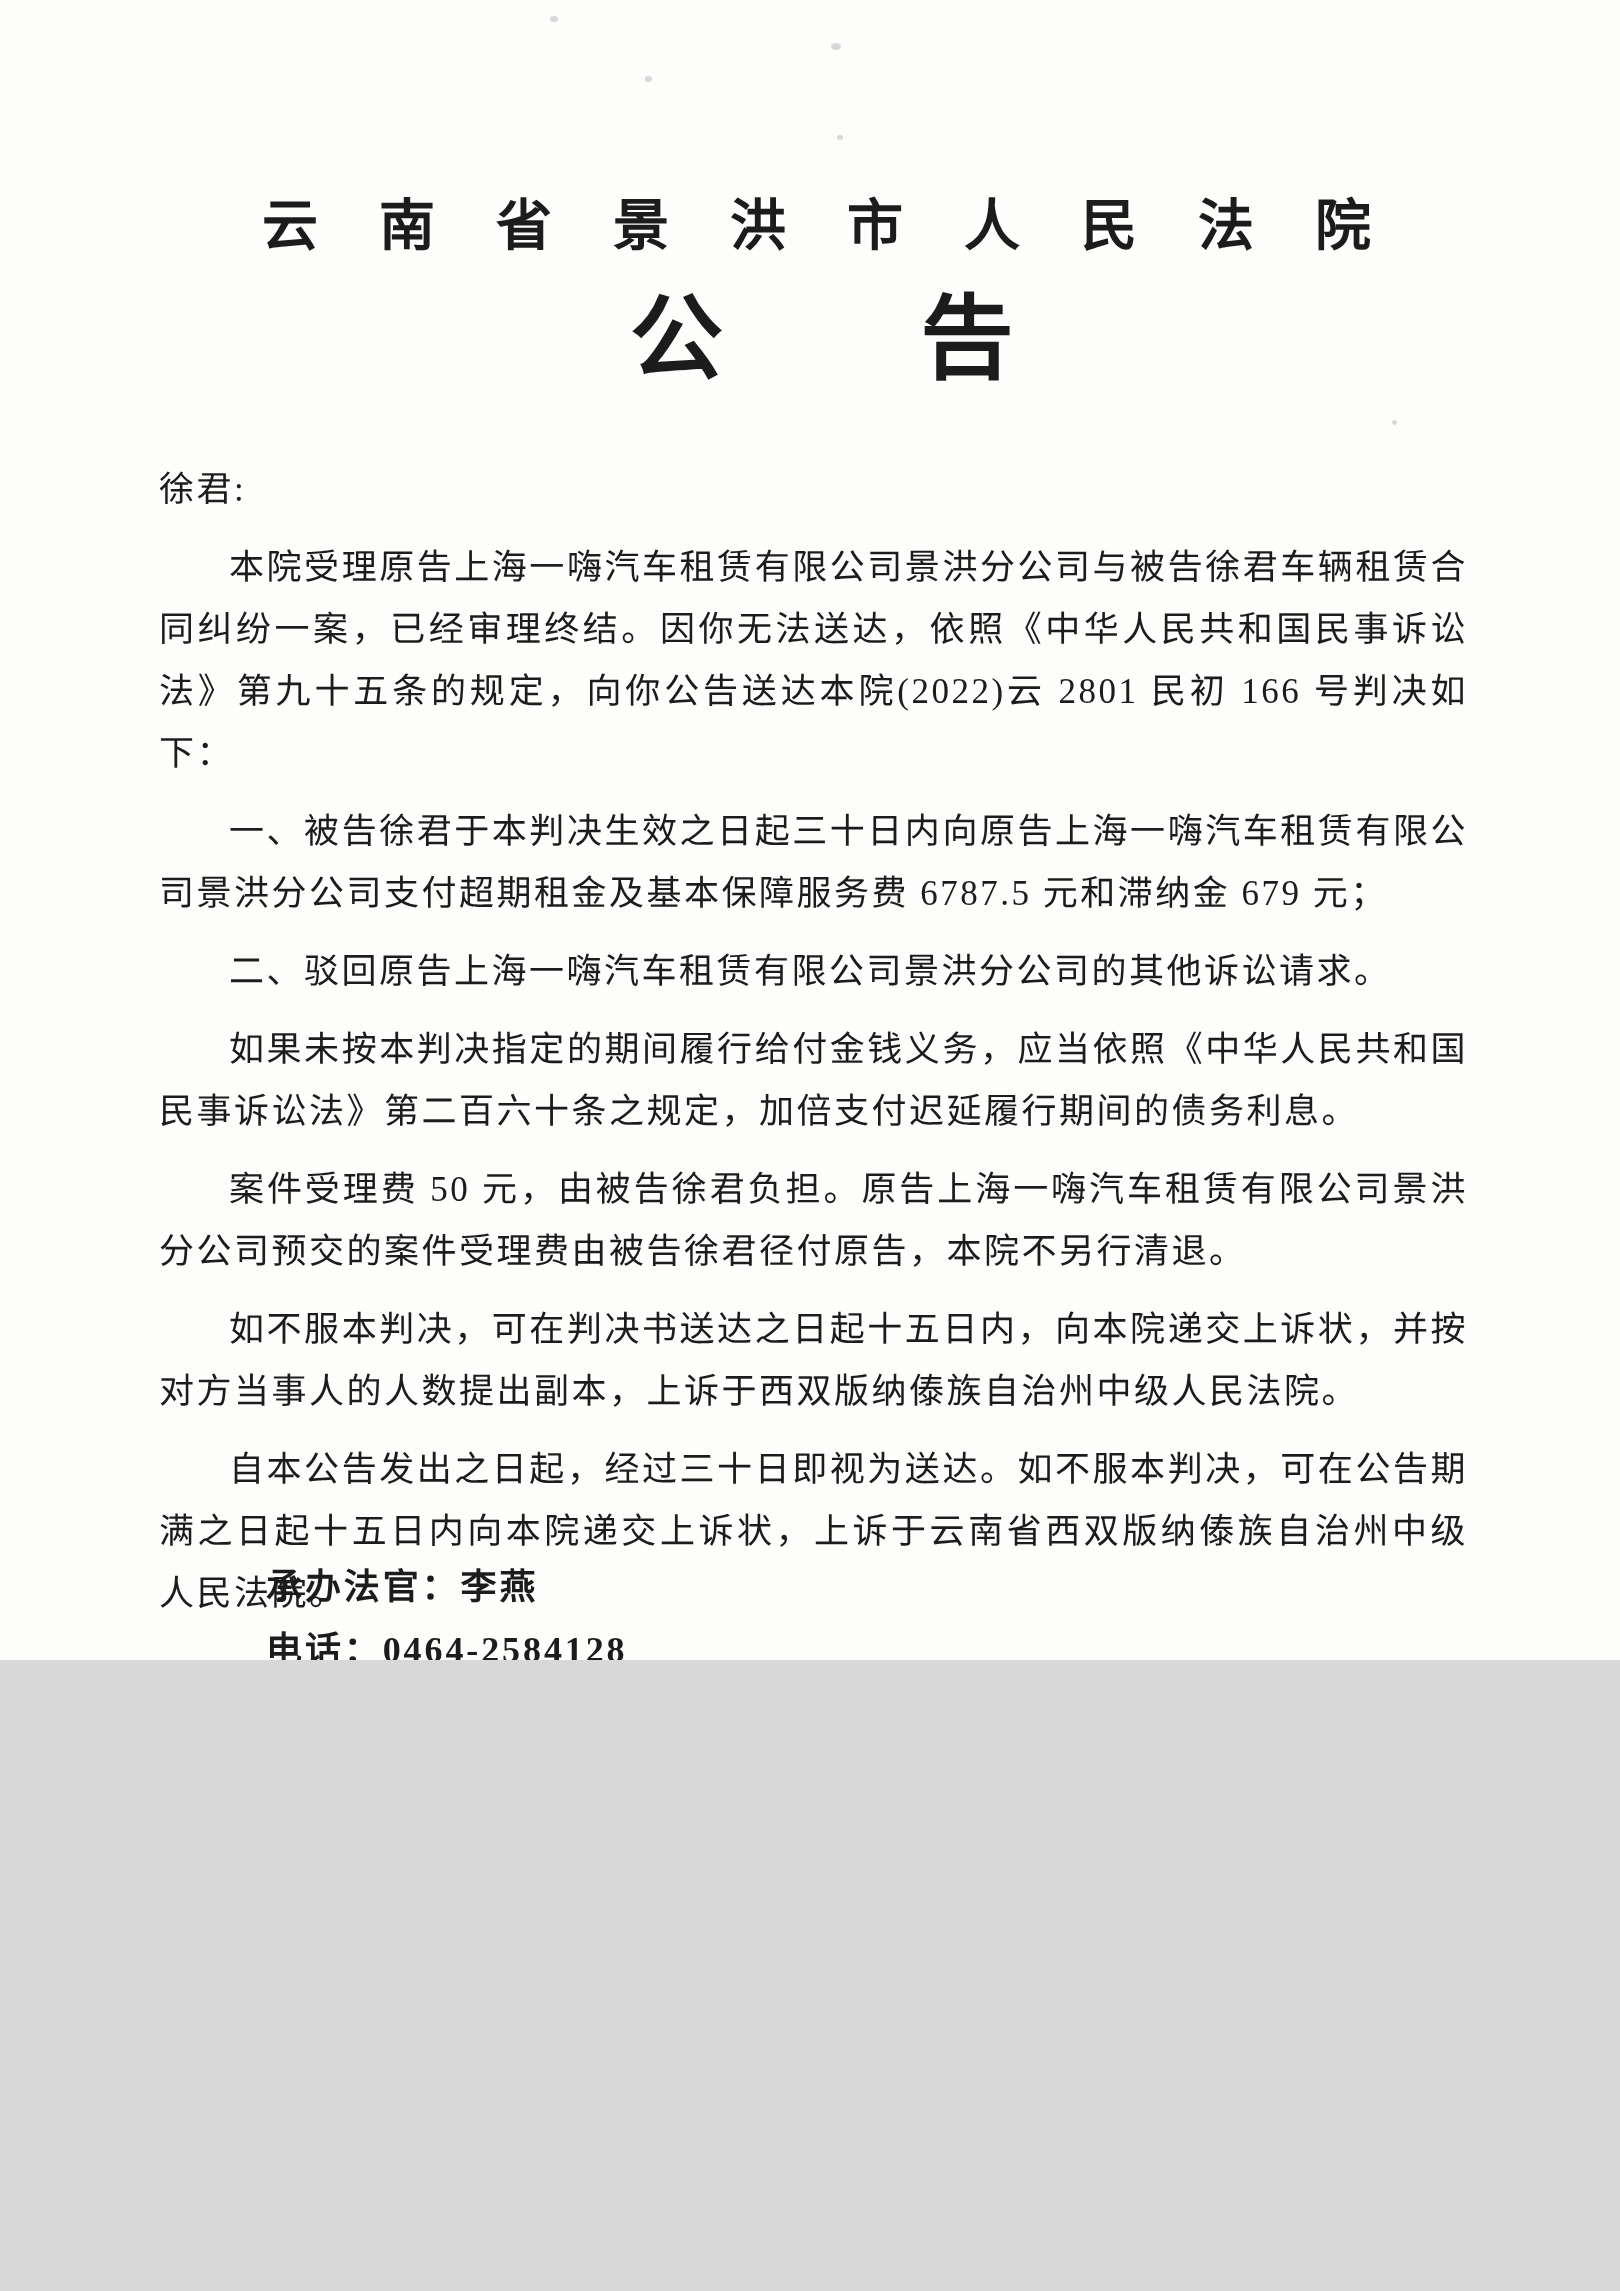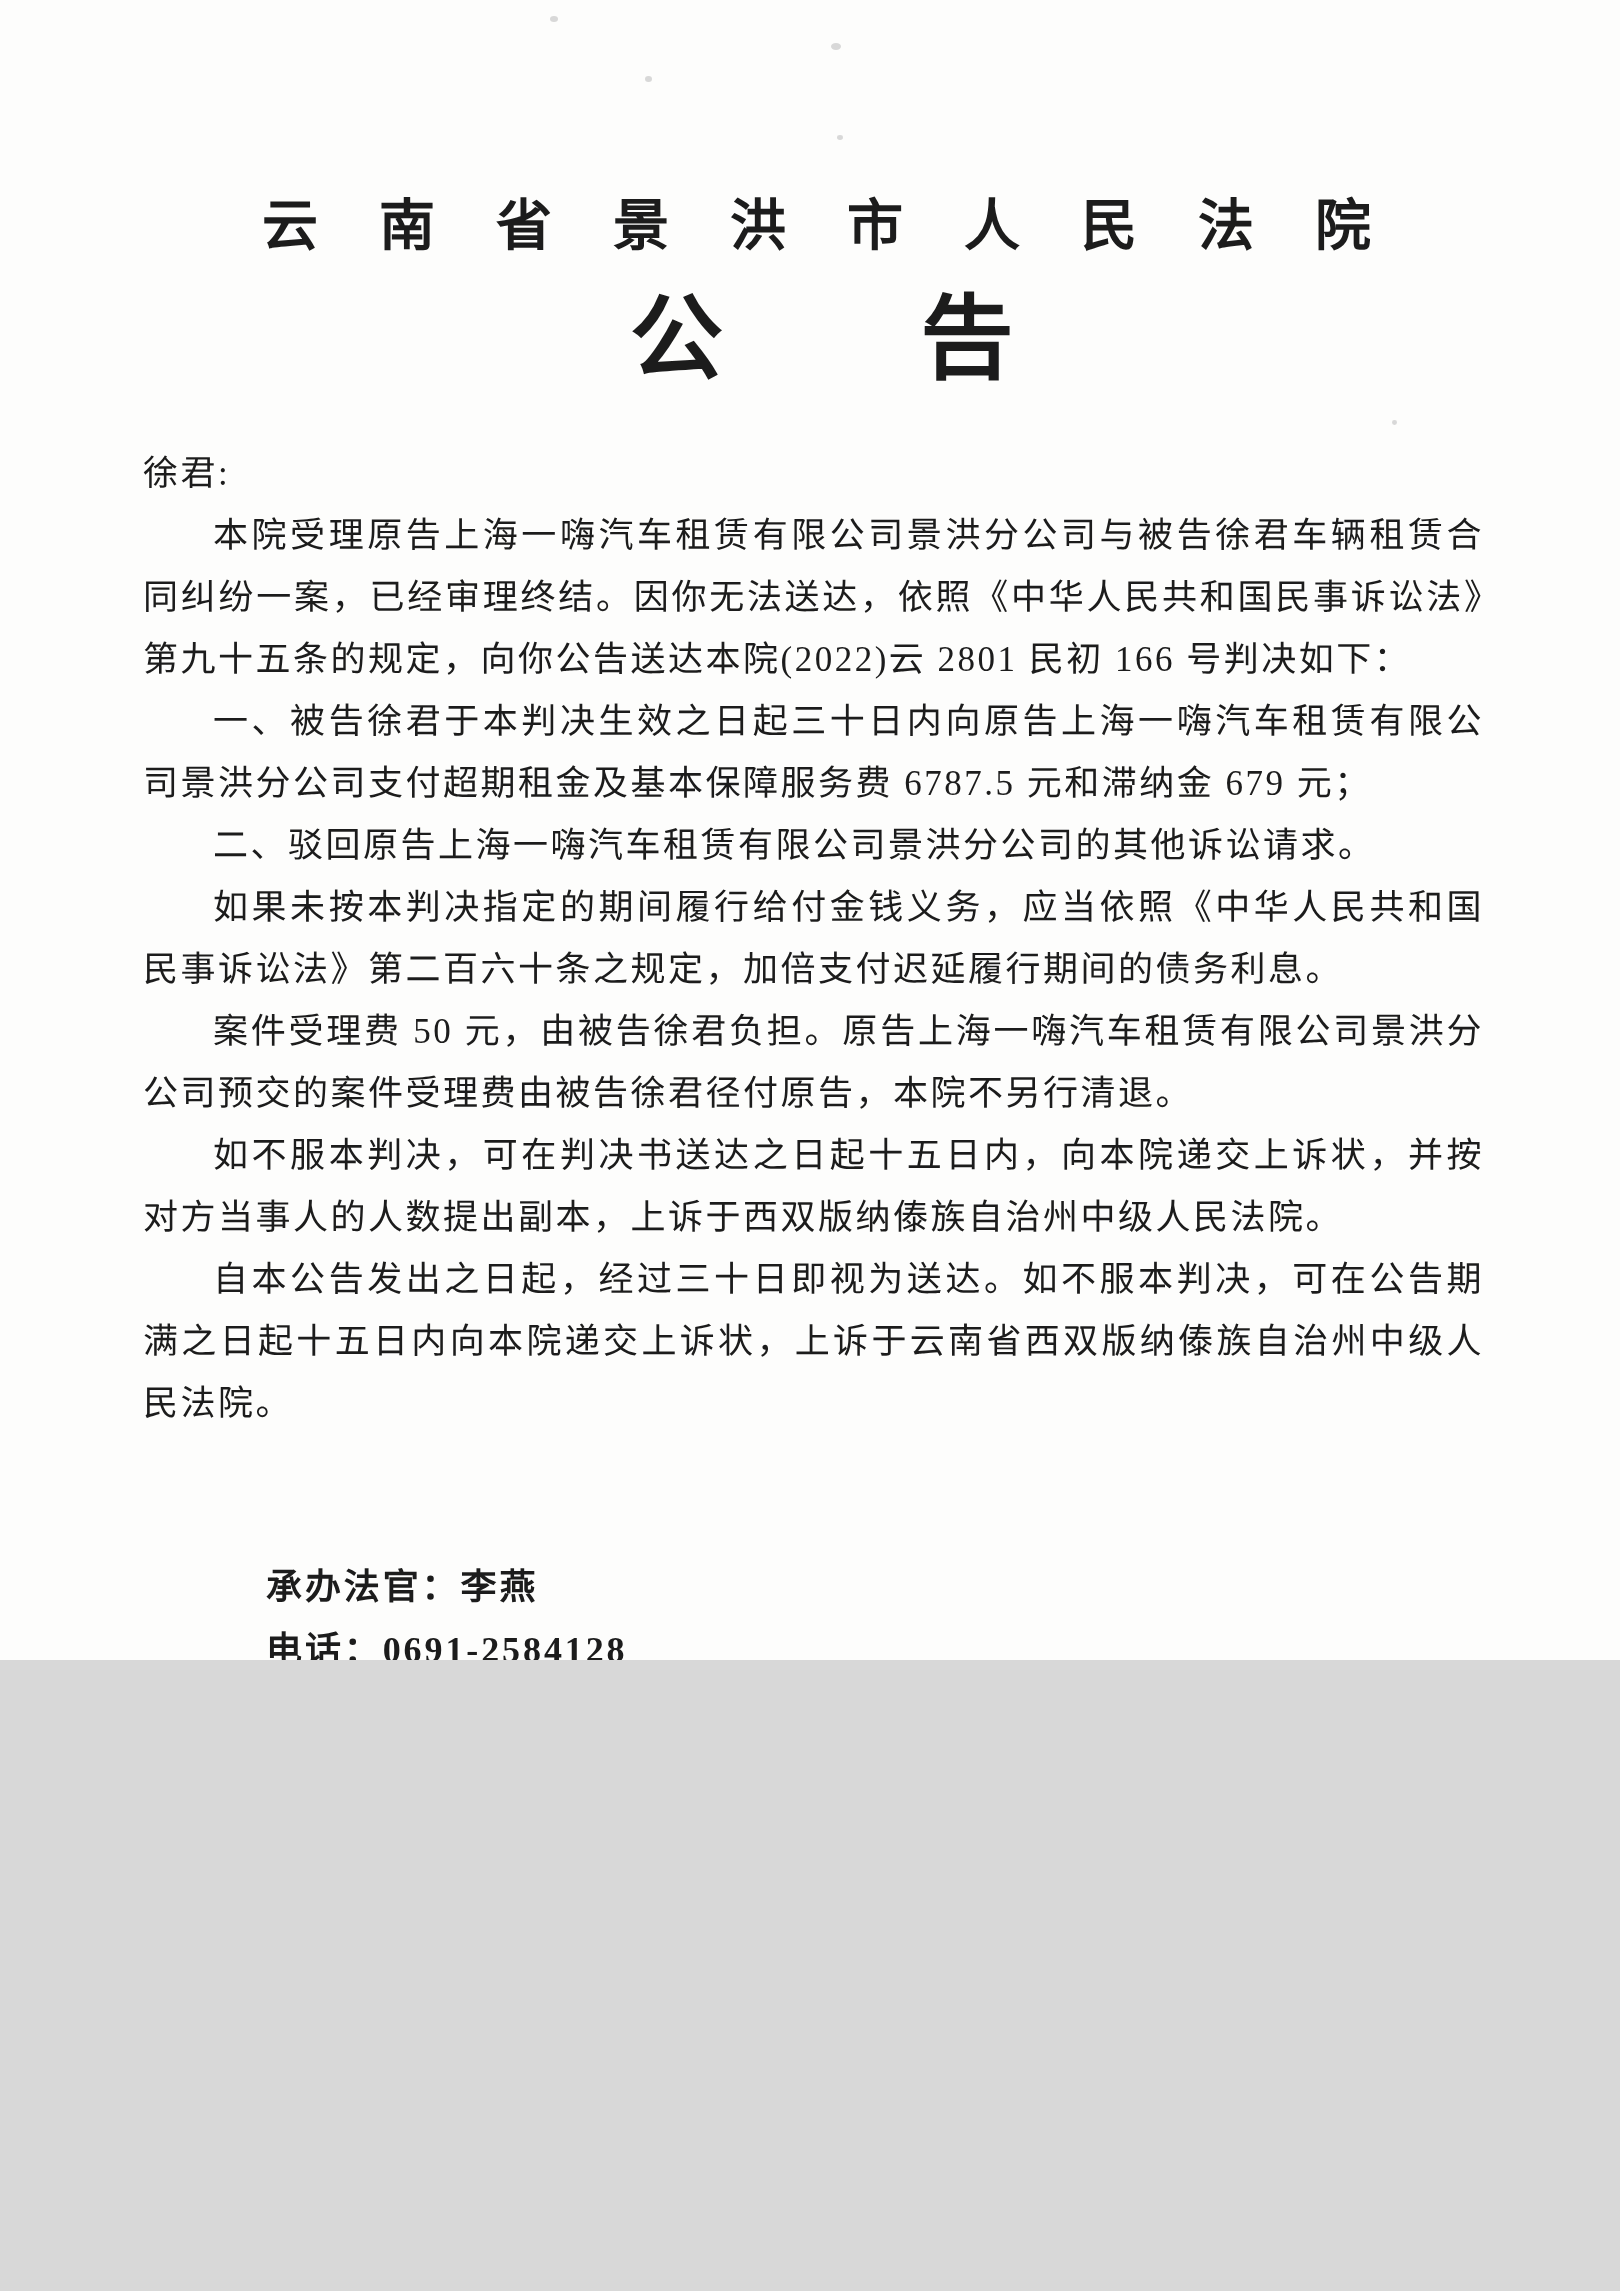--- a/index.html
+++ b/index.html
@@ -14,21 +14,21 @@
   }
   .doc-title{
     position:absolute;top:263px;left:13.7px;width:100%;text-align:center;
     font-size:93px;font-weight:bold;white-space:pre;letter-spacing:3.9px;
   }
   .body-text{
     position:absolute;left:143px;top:443px;width:1341px;
     font-size:35px;line-height:62px;letter-spacing:2.5px;
     text-align:justify;
   }
-  .body-text p{margin:0;text-indent:2em;}
+  .body-text p{margin:16px;text-indent:2em;}
   .body-text p.addressee{text-indent:0;}
   .signature{
     position:absolute;left:258px;top:1556px;
     font-size:36px;line-height:63px;font-weight:bold;letter-spacing:2.9px;
   }
   .signature div{white-space:nowrap;margin-left:8px;}
   .stamp{position:absolute;left:1096px;top:1768px;width:388px;height:372px;}
   .stamp svg{position:absolute;left:0;top:0;opacity:.93;}
   .stamp-overlay-name{
     position:absolute;left:1127px;top:1905px;font-size:37px;letter-spacing:2.9px;
@@ -54,21 +54,21 @@
   <div class="court-title">云南省景洪市人民法院</div>
   <div class="doc-title">公　　告</div>
 
   <div class="body-text">
     <p class="addressee">徐君:</p>
     <span><p>本院受理原告上海一嗨汽车租赁有限公司景洪分公司与被告徐君车辆租赁合同纠纷一案，已经审理终结。因你无法送达，依照《中华人民共和国民事诉讼法》第九十五条的规定，向你公告送达本院(2022)云 2801 民初 166 号判决如下：</p><p>一、被告徐君于本判决生效之日起三十日内向原告上海一嗨汽车租赁有限公司景洪分公司支付超期租金及基本保障服务费 6787.5 元和滞纳金 679 元；</p><p>二、驳回原告上海一嗨汽车租赁有限公司景洪分公司的其他诉讼请求。</p><p>如果未按本判决指定的期间履行给付金钱义务，应当依照《中华人民共和国民事诉讼法》第二百六十条之规定，加倍支付迟延履行期间的债务利息。</p><p>案件受理费 50 元，由被告徐君负担。原告上海一嗨汽车租赁有限公司景洪分公司预交的案件受理费由被告徐君径付原告，本院不另行清退。</p><p>如不服本判决，可在判决书送达之日起十五日内，向本院递交上诉状，并按对方当事人的人数提出副本，上诉于西双版纳傣族自治州中级人民法院。</p><p>自本公告发出之日起，经过三十日即视为送达。如不服本判决，可在公告期满之日起十五日内向本院递交上诉状，上诉于云南省西双版纳傣族自治州中级人民法院。</p></span>
   </div>
 
   <div class="signature">
     <div>承办法官：李燕</div>
-    <div>电话：0691-2584128</div>
+    <div>电话：0464-2584128</div>
   </div>
 
   <div class="stamp">
     <svg width="388" height="372" viewBox="0 0 396 380">
       <defs>
         <polygon id="st" points="0,-1 0.247,-0.34 0.951,-0.309 0.399,0.13 0.588,0.809 0,0.42 -0.588,0.809 -0.399,0.13 -0.951,-0.309 -0.247,-0.34"></polygon>
         <path id="rimR" d="M 133,52 A 150,150 0 0 1 271,318" fill="none"></path>
       </defs>
 
       <ellipse cx="198" cy="188" rx="182" ry="176" fill="none" stroke="var(--stamp-color,#d9505c)" stroke-width="13"></ellipse>

